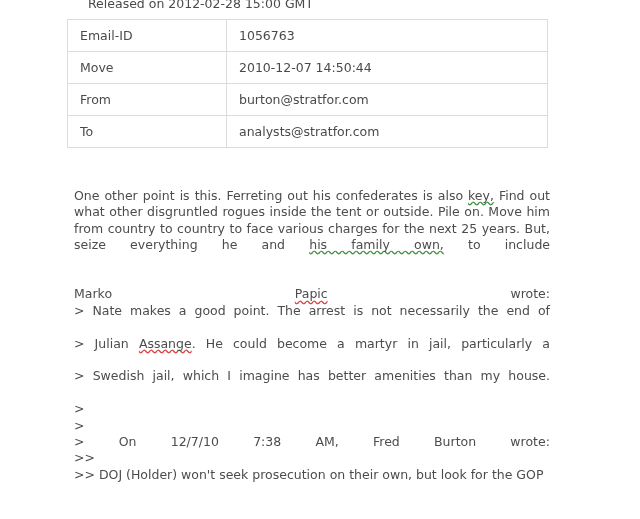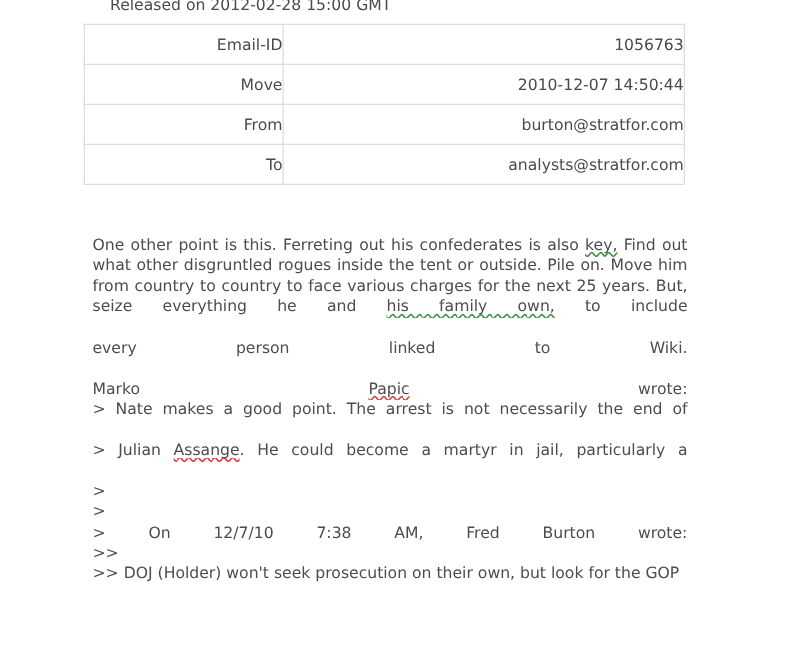--- a/index.html
+++ b/index.html
@@ -44,21 +44,20 @@
     font-size: 12.5px;
   }
   .meta-table td {
     border: 1px solid #dcdcdc;
     height: 31px;
     padding: 0 0 0 12px;
     color: #4a4a4a;
     font-size: 12.5px;
     vertical-align: middle;
     background: #ffffff;
-    text-align: right;
   }
   .meta-table td.key { width: 146px; }
 
   
   .re-line {
     position: absolute;
     left: 74px;
     top: 147px;
     width: 475px;
     font-size: 12.5px;
@@ -152,40 +151,34 @@
         <td class="val">analysts@stratfor.com</td>
       </tr>
     </tbody>
   </table>
 
 
   <div class="body-block">
 
     <p class="para force-last"><span>One other point is this. Ferreting out his confederates is also </span><span class="sp-green">key,</span><span> Find out what other disgruntled rogues inside the tent or outside. Pile on. Move him from country to country to face various charges for the next 25 years. But, seize everything he and </span><span class="sp-green">his family own,</span><span> to include</span></p>
 
-    <div class="spread">
-      <span>every</span>
-      <span>person</span>
-      <span>linked</span>
-      <span>to</span>
-      <span>Wiki.</span>
-    </div>
 
     <div class="spacer-line">&nbsp;</div>
 
     <div class="spread">
       <span>Marko</span>
       <span class="sp-red">Papic</span>
       <span>wrote:</span>
     </div>
 
     <div class="qline force-last"><span class="q">&gt; </span><span>Nate makes a good point. The arrest is not necessarily the end of</span></div>
 
     <div class="qline force-last"><span class="q">&gt; </span><span>Julian </span><span class="sp-red">Assange</span><span>. He could become a martyr in jail, particularly a</span></div>
 
+    <div class="qline force-last"><span class="q">&gt; </span><span>Swedish jail, which I imagine has better amenities than my house.</span></div>
 
     <div><span class="q">&gt;</span></div>
     <div><span class="q">&gt;</span></div>
 
     <div class="spread">
       <span>&gt;</span>
       <span>On</span>
       <span>12/7/10</span>
       <span>7:38</span>
       <span>AM,</span>

